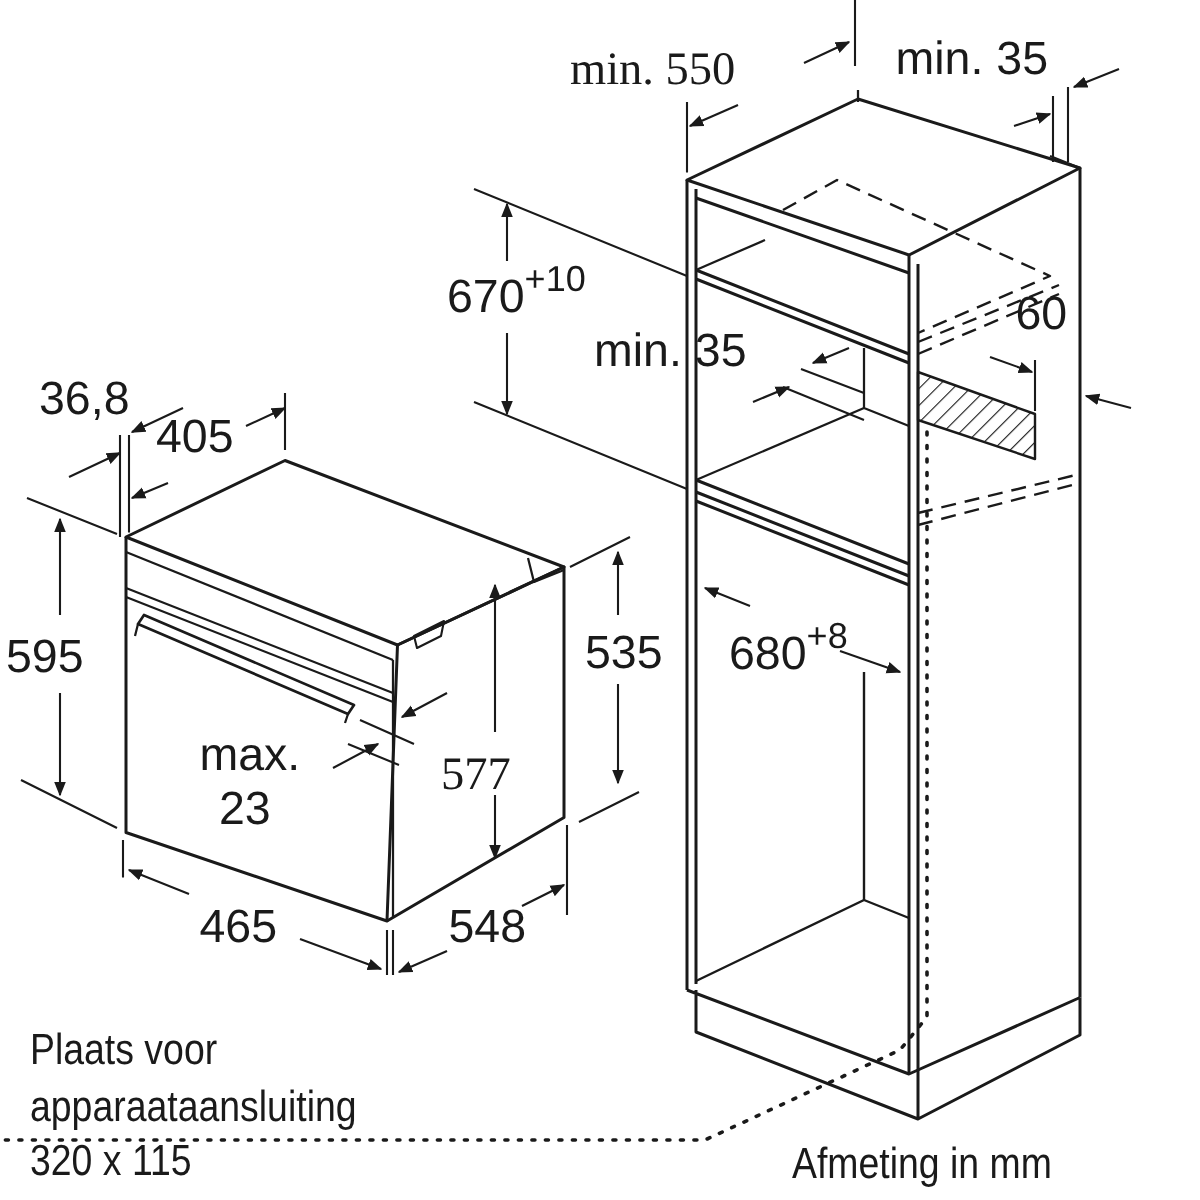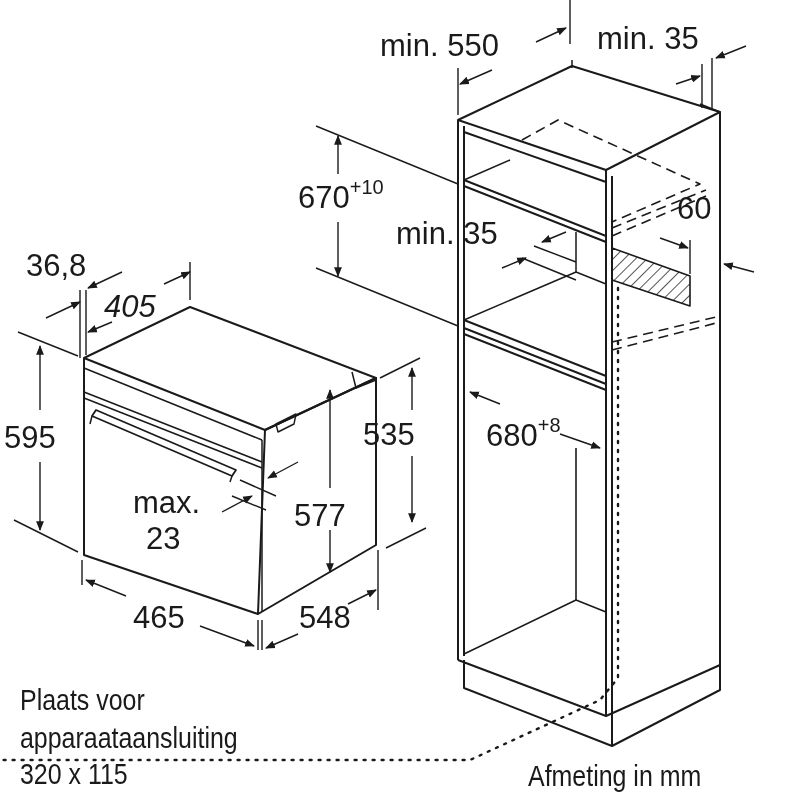--- a/index.html
+++ b/index.html
@@ -1,20 +1,20 @@
 <!DOCTYPE html>
 <html><head>
 <meta charset="utf-8">
 <style>
   html, body { margin: 0; padding: 0; background: #ffffff; }
   #canvas { position: relative; width: 800px; height: 800px; background: #ffffff; overflow: hidden; }
   svg { position: absolute; left: 0; top: 0; }
   .lbl { position: absolute; font-family: "Liberation Sans", sans-serif; color: #1a1a1a; white-space: nowrap; line-height: 1; }
   .big { font-size: 31px; }
-  .sup { font-size: 20px; position: relative; top: -14px; }
+  .sup { font-size: 24px; position: relative; top: -14px; }
   .note { font-size: 29px; transform: scaleX(0.86); transform-origin: left top; }
 </style>
 </head>
 <body>
 
 <div id="canvas">
   <svg width="800" height="800" viewBox="0 0 800 800">
     <defs>
       <marker id="ah" viewBox="0 0 10 10" refX="9" refY="5" markerWidth="7" markerHeight="7" orient="auto-start-reverse">
         <path d="M0,1 L10,5 L0,9 z" fill="#1a1a1a"></path>
@@ -127,30 +127,30 @@
         <path d="M660,238 L688,248" marker-end="url(#ah)"></path>
         <path d="M754,272 L724,264" marker-end="url(#ah)"></path>
 
         <path d="M500,404 L470,392" marker-end="url(#ah)"></path>
         <path d="M560,434 L600,448" marker-end="url(#ah)"></path>
       </g>
     </g>
   </svg>
 
   <div class="lbl big" style="left:26px;top:250px;">36,8</div>
-  <div class="lbl big" style="left:104px;top:291px;font-style:italic;">405</div>
+  <div class="lbl big" style="left:104px;top:275px;">405</div>
   <div class="lbl big" style="left:4px;top:422px;text-align:right;">595</div>
-  <div class="lbl big" style="left:363px;top:419px;">535</div>
-  <div class="lbl big" style="left:294px;top:500px;">577</div>
+  <div class="lbl big" style="left:390px;top:419px;">535</div>
+  <div class="lbl big" style="left:294px;top:500px;font-family:Liberation Serif, serif;">577</div>
   <div class="lbl big" style="left:133px;top:487px;">max.</div>
   <div class="lbl big" style="left:146px;top:523px;">23</div>
   <div class="lbl big" style="left:133px;top:602px;">465</div>
   <div class="lbl big" style="left:299px;top:602px;text-align:center;">548</div>
 
-  <div class="lbl big" style="left:380px;top:30px;">min. 550</div>
+  <div class="lbl big" style="left:380px;top:30px;font-family:Liberation Serif, serif;">min. 550</div>
   <div class="lbl big" style="left:597px;top:23px;">min. 35</div>
   <div class="lbl big" style="left:298px;top:182px;"><span>670</span><span class="sup">+10</span></div>
   <div class="lbl big" style="left:396px;top:218px;">min. 35</div>
   <div class="lbl big" style="left:677px;top:193px;">60</div>
   <div class="lbl big" style="left:486px;top:420px;"><span>680</span><span class="sup">+8</span></div>
 
   <div class="lbl note" style="left:20px;top:686px;">Plaats voor</div>
   <div class="lbl note" style="left:20px;top:724px;">apparaataansluiting</div>
   <div class="lbl note" style="left:20px;top:760px;">320 x 115</div>
   <div class="lbl note" style="left:528px;top:762px;">Afmeting in mm</div>

